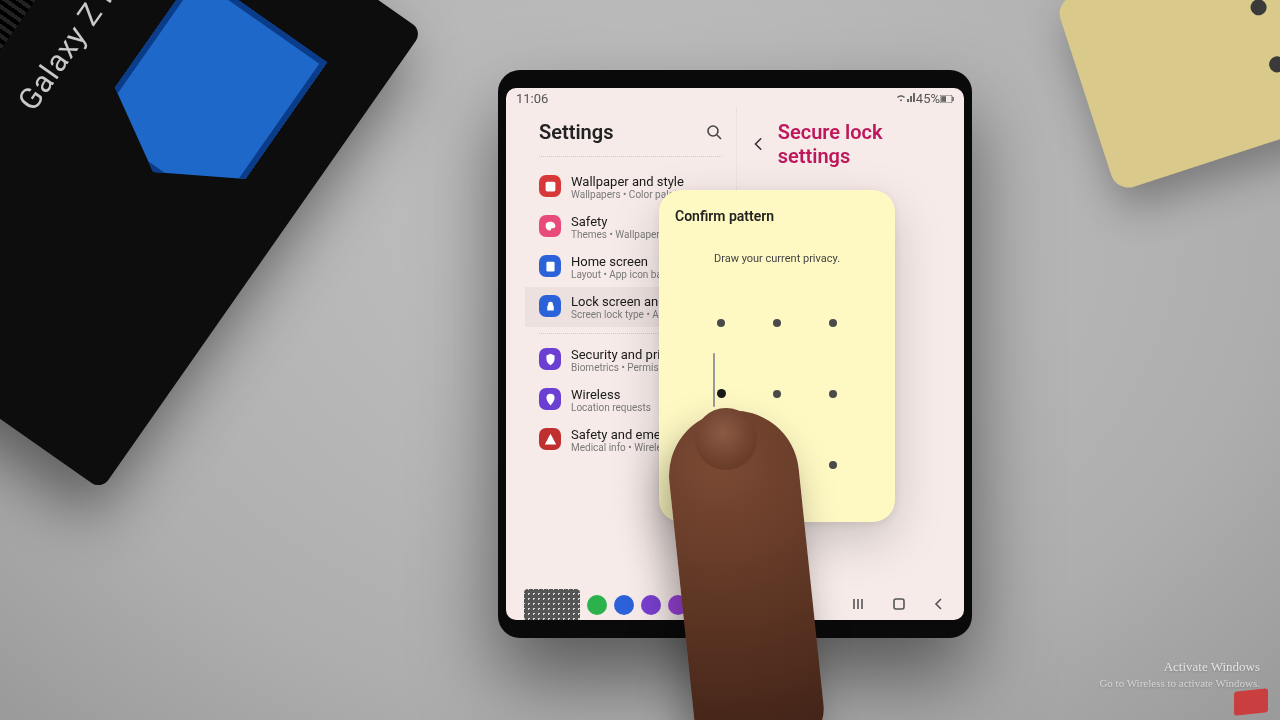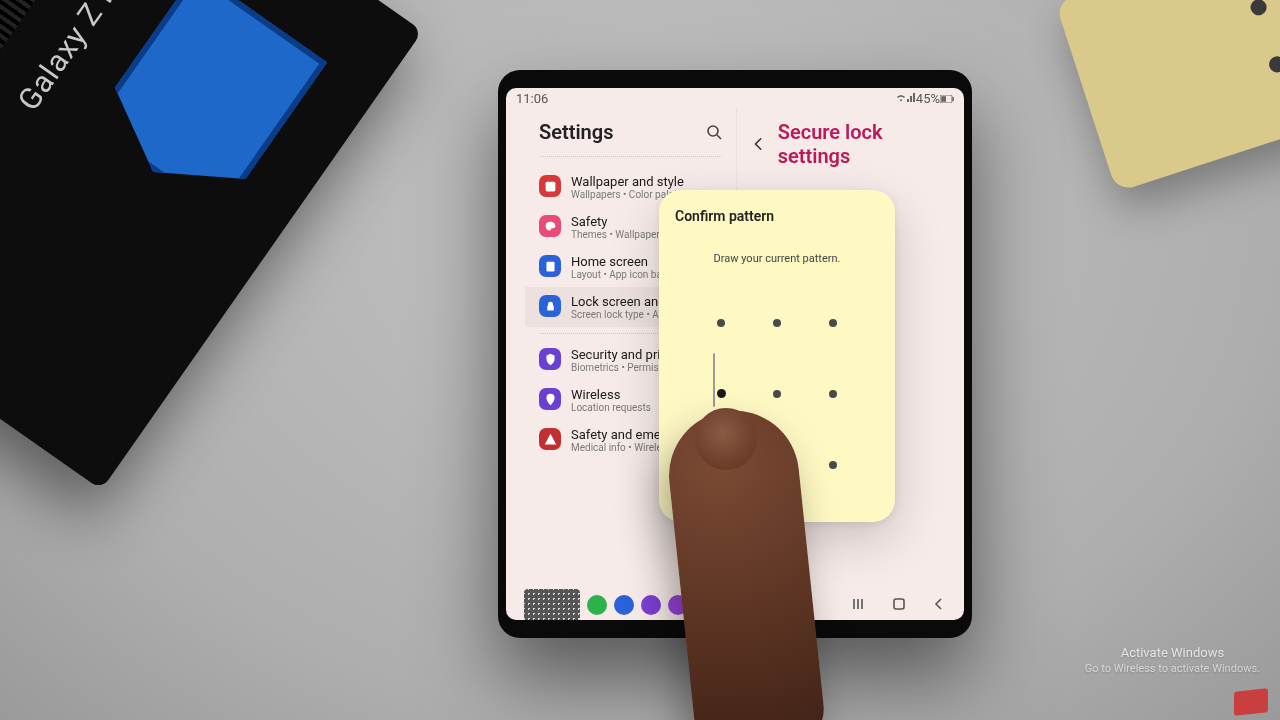--- a/index.html
+++ b/index.html
@@ -62,21 +62,21 @@
   .appico{width:20px;height:20px;border-radius:50%;}
   .appico.grid{border-radius:4px;background:#555;background-image:radial-gradient(#ddd 1px,transparent 1px);background-size:5px 5px;background-position:2px 2px;}
   .a-green{background:#2bb24c;}
   .a-blue{background:#2b62d9;}
   .a-purple{background:#7a3fd1;}
   .a-violet{background:#9a42d9;}
   .a-red{background:#d94a3a;}
   .a-pink{background:#e14a7a;}
   .a-redw{background:#e14a4a;}
   
-  .wm{position:absolute;right:20px;bottom:44px;color:rgba(255,255,255,.75);text-align:center;font-size:13px;line-height:1.3;text-shadow:0 1px 2px rgba(0,0,0,.2);}
+  .wm{position:absolute;right:20px;bottom:30px;color:rgba(255,255,255,.75);text-align:right;font-size:13px;line-height:1.3;text-shadow:0 1px 2px rgba(0,0,0,.2);font-family:Liberation Serif, serif;}
   .wm .sm{font-size:11px;color:rgba(255,255,255,.6);}
   
   .tag{position:absolute;right:12px;bottom:6px;width:34px;height:24px;background:#c93f3f;border-radius:3px;transform:skewY(-6deg);}
   .srch{width:16px;height:16px;}
 </style>
 </head>
 <body>
 
 <div class="stage">
   <div class="desk"></div>
@@ -226,21 +226,21 @@
                   <path d="M10 2L4 8l6 6" fill="none" stroke="#333" stroke-width="1.8" stroke-linecap="round"></path>
                 </svg>
             </span>
             <h2>Secure lock settings</h2>
           </div>
         </div>
       </div>
 
       <div class="modal">
         <h3>Confirm pattern</h3>
-        <div class="hint">Draw your current pattern.</div>
+        <div class="hint">Draw your current privacy.</div>
         <div class="grid">
 
           <div class="stroke" style="left:38px;top:70px;height:54px"></div>
           <div class="dot"></div>
           <div class="dot"></div>
           <div class="dot"></div>
           <div class="dot active"></div>
           <div class="dot"></div>
           <div class="dot"></div>
           <div class="dot active"></div>

